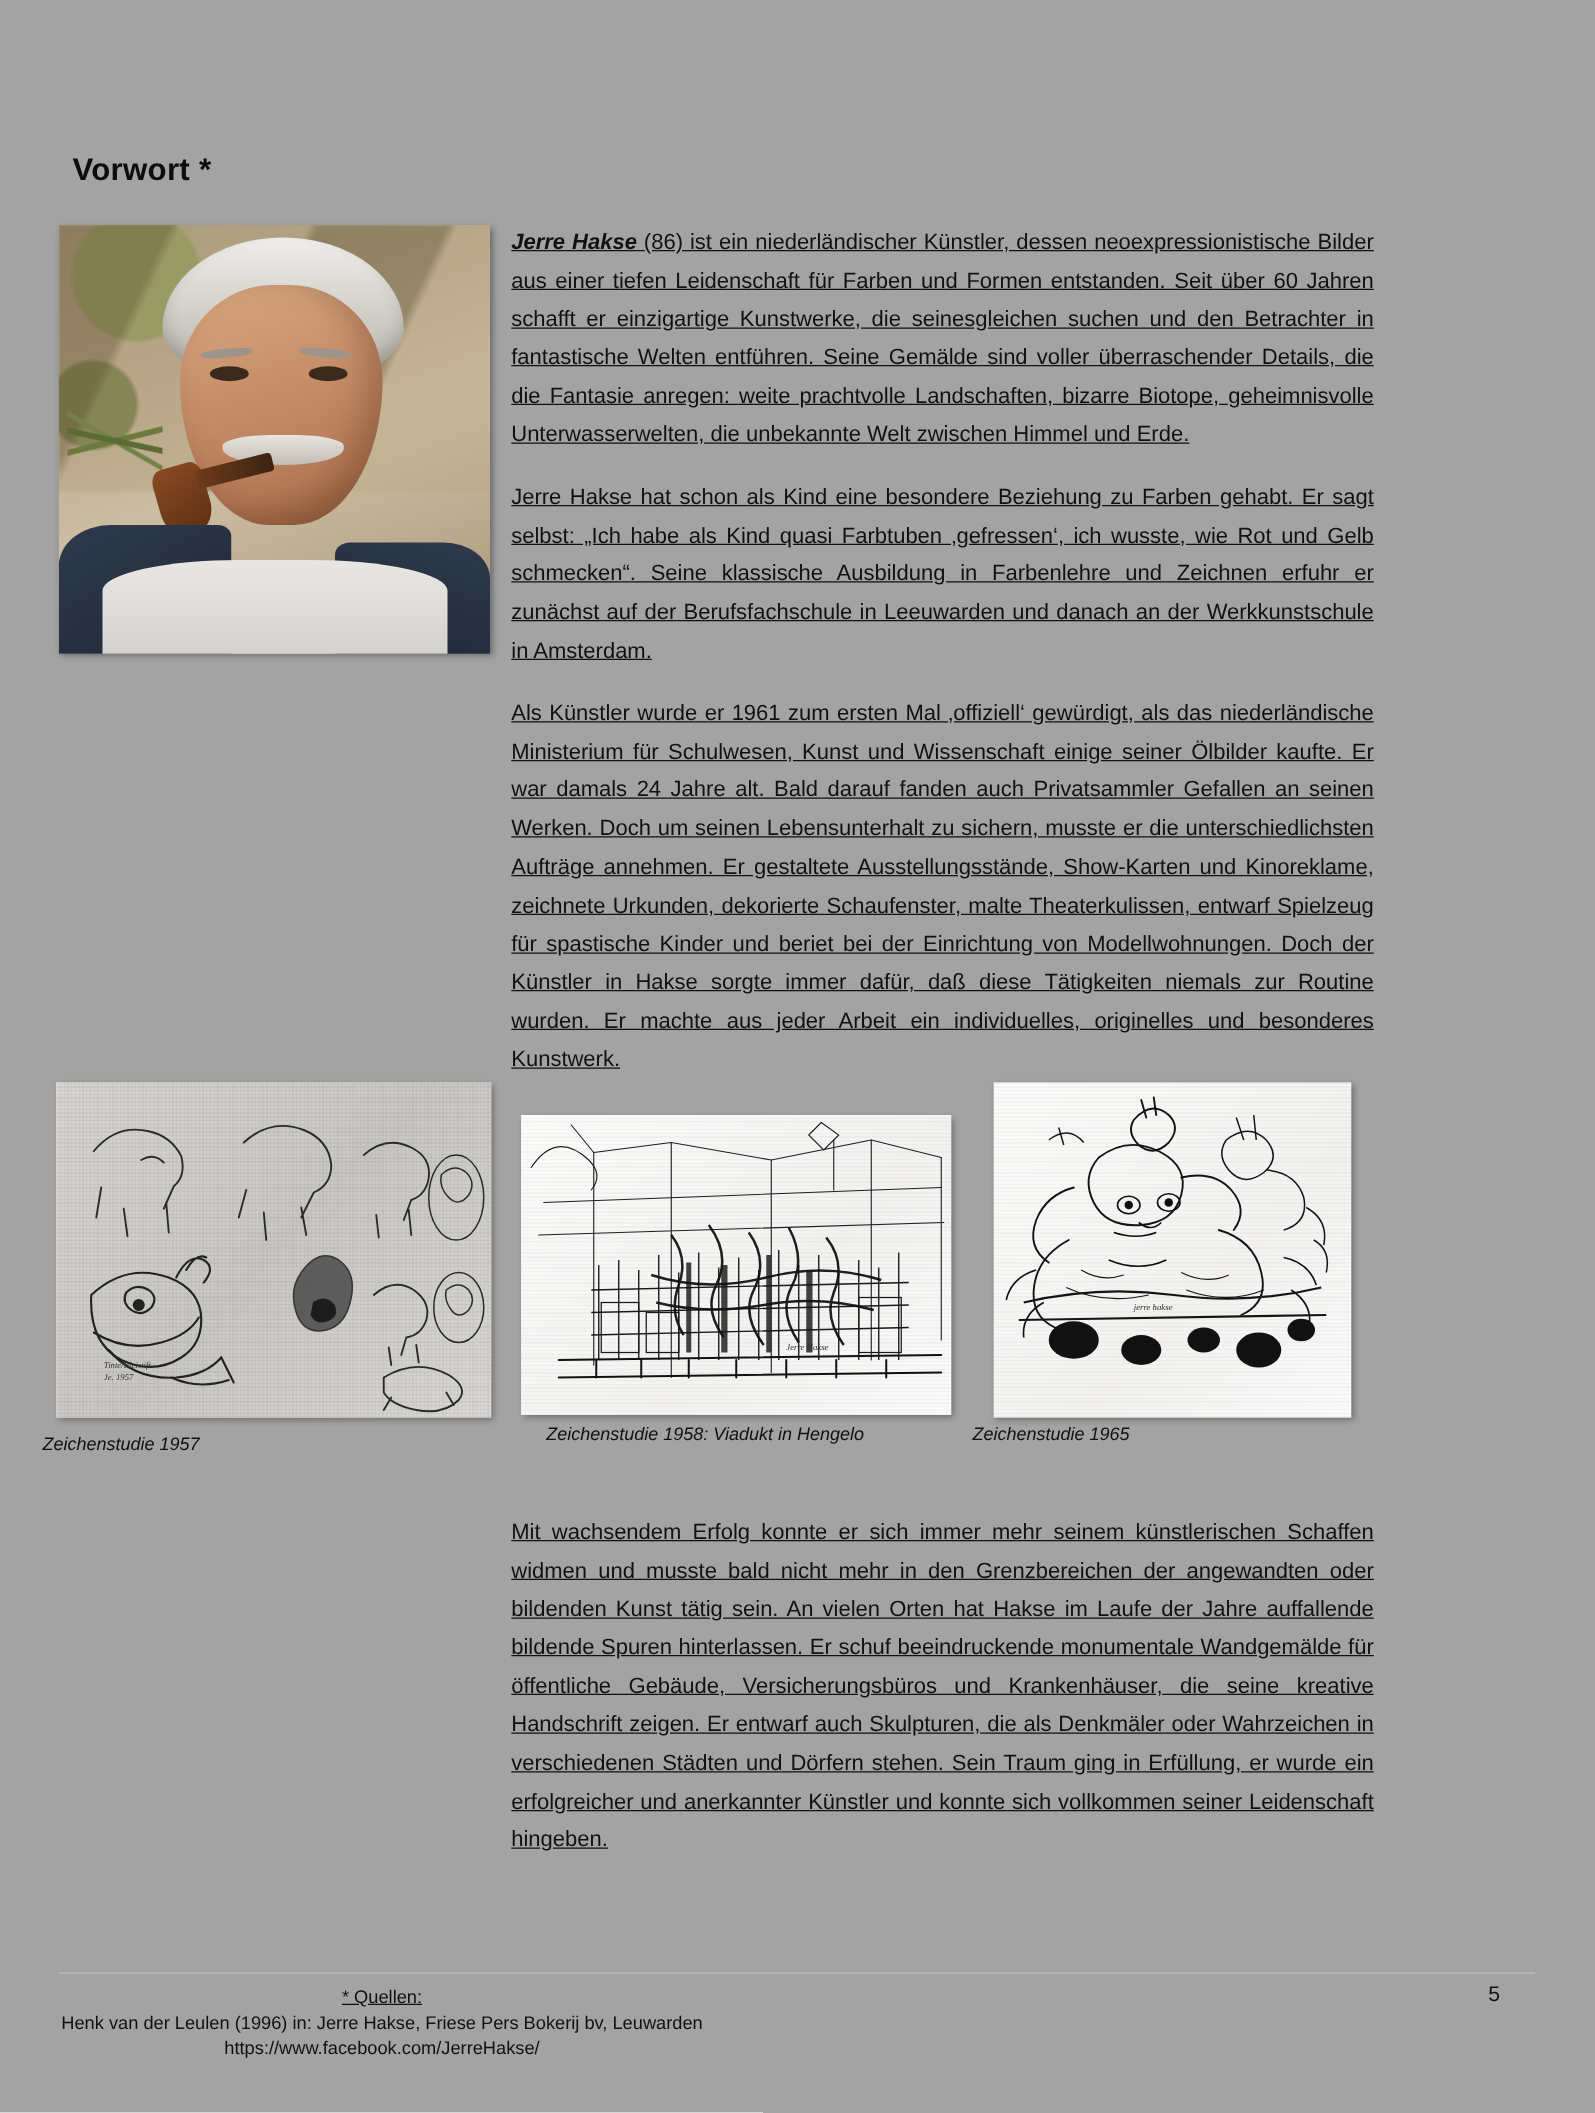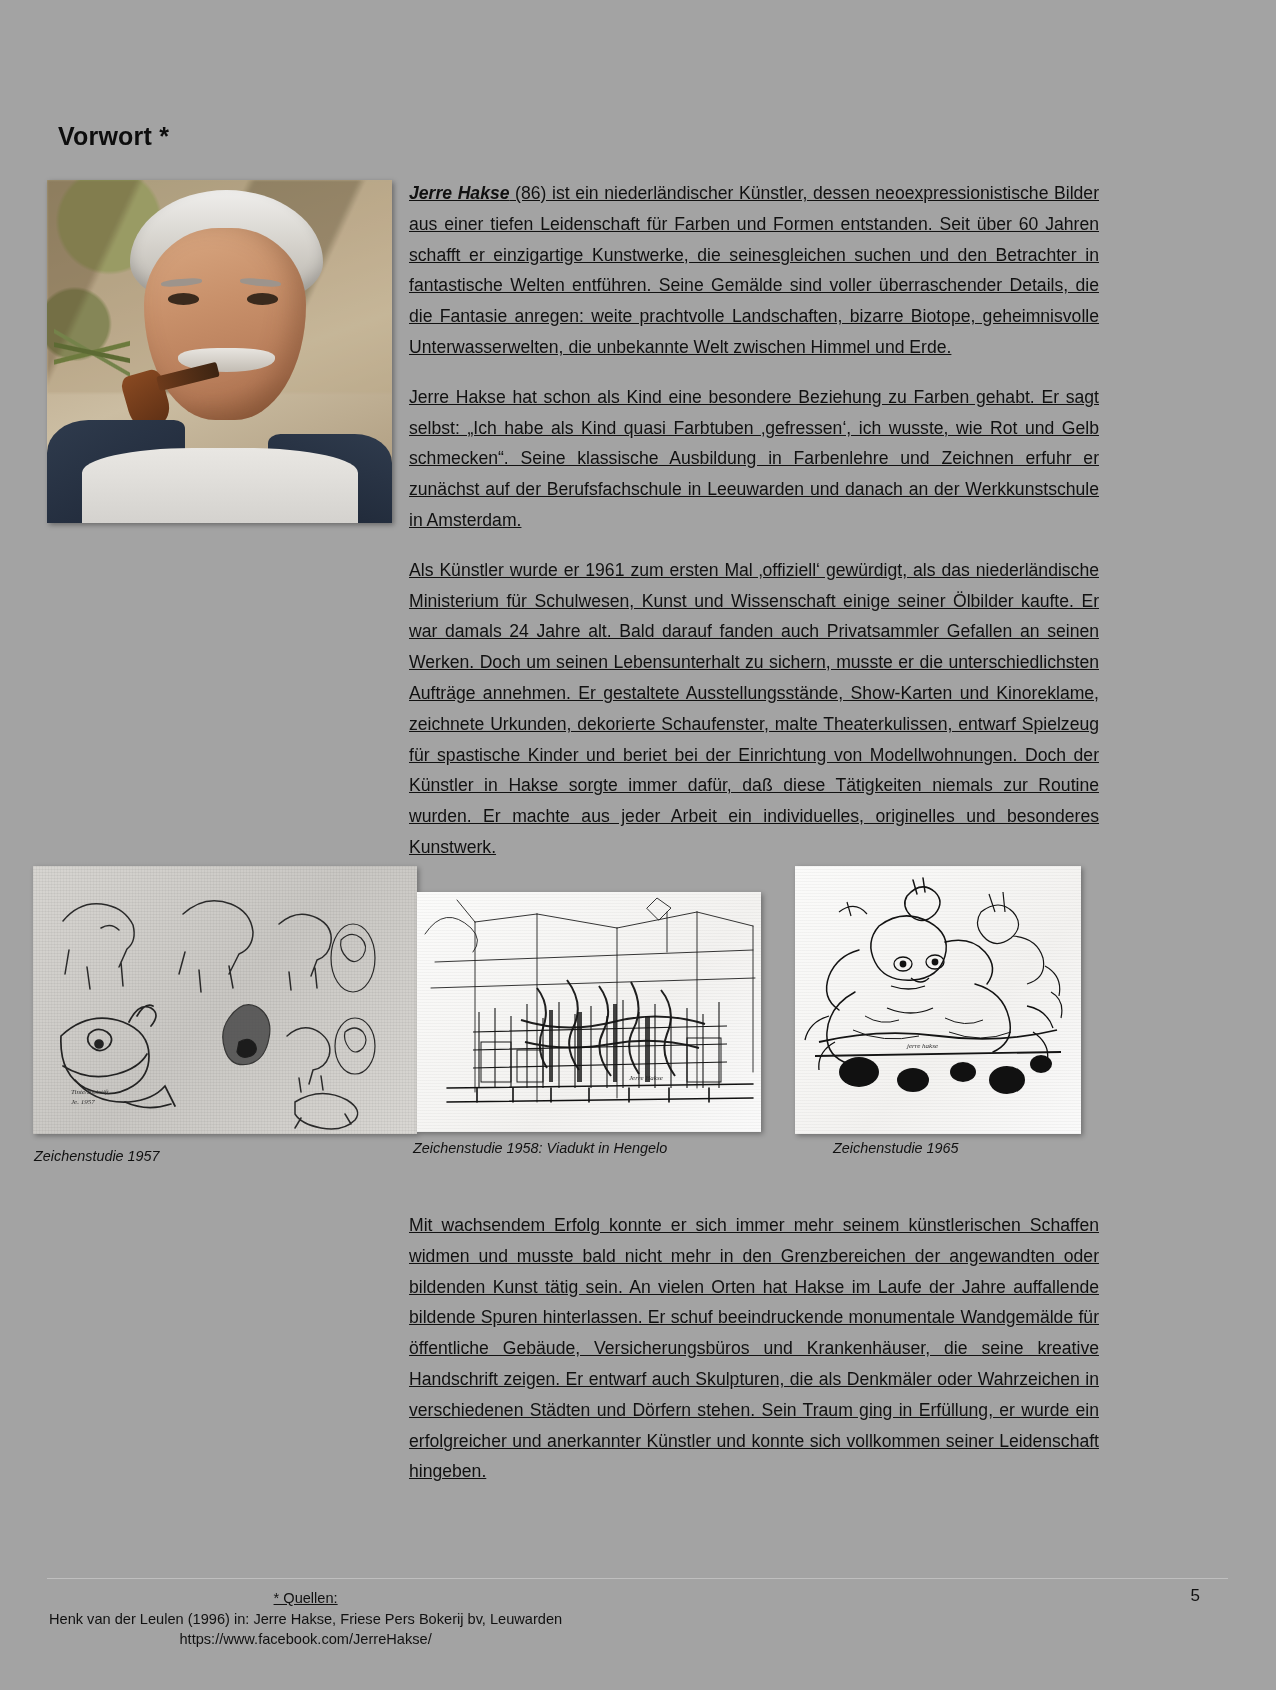--- a/index.html
+++ b/index.html
@@ -144,21 +144,21 @@
     position: absolute;
     left: 0; top: 866px;
     width: 1276px; height: 300px;
   }
   .art {
     position: absolute;
     box-shadow: 2px 2px 5px rgba(0,0,0,0.32);
     background: #ffffff;
     overflow: hidden;
   }
-  .art-1 { left: 33px; top: 0px;  width: 348px; height: 268px; padding-left: 36px; }
+  .art-1 { left: 45px; top: 0px;  width: 348px; height: 268px; }
   .art-2 { left: 417px; top: 26px; width: 344px; height: 240px; }
   .art-3 { left: 795px; top: 0px;  width: 286px; height: 268px; }
 
   
   .sk-paper-grey {
     position: absolute; inset: 0;
     background:
       repeating-linear-gradient(0deg, rgba(0,0,0,0.045) 0 1px, transparent 1px 3px),
       repeating-linear-gradient(90deg, rgba(0,0,0,0.035) 0 1px, transparent 1px 3px),
       linear-gradient(135deg, #d7d5d1 0%, #c9c7c3 50%, #d9d7d3 100%);
@@ -172,22 +172,22 @@
 
   
   .caption {
     position: absolute;
     font-size: 14.4px;
     font-style: italic;
     color: #111111;
     white-space: nowrap;
   }
   .cap-1 { left: 34px; top: 1148px; text-align: right; }
-  .cap-2 { left: 413px; top: 1140px; }
-  .cap-3 { left: 833px; top: 1140px; }
+  .cap-2 { left: 437px; top: 1140px; }
+  .cap-3 { left: 778px; top: 1140px; }
 
   
   .footer-rule {
     position: absolute;
     left: 47px; top: 1578px;
     width: 1181px; height: 1px;
     background: #bfbfbf;
   }
   .footer {
     position: absolute;

